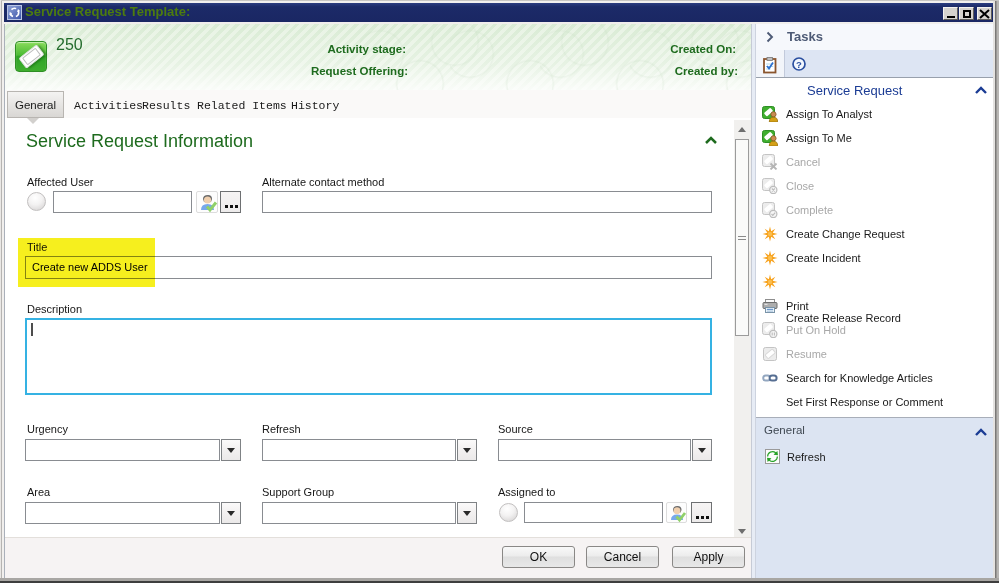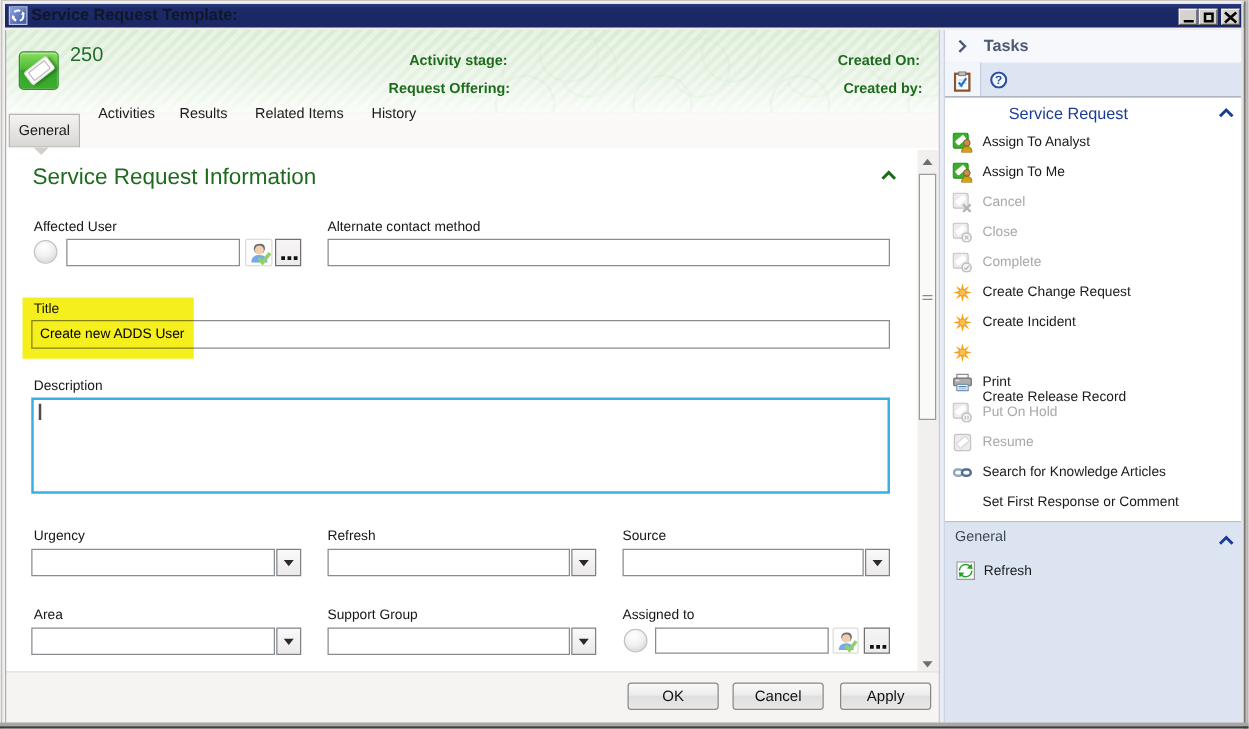--- a/index.html
+++ b/index.html
@@ -3,21 +3,21 @@
 <meta charset="utf-8">
 <style>
   * { margin:0; padding:0; box-sizing:border-box; }
   html,body { width:999px; height:583px; overflow:hidden; }
   body { font-family:"Liberation Sans", sans-serif; position:relative; background:#f0eeec; }
   .abs { position:absolute; }
 
   
   #titlebar { left:3px; top:3px; width:992px; height:19px; background:linear-gradient(#2c3d80 0%,#1c2a68 20%,#1a2763 100%); }
   #titleicon { left:7px; top:5px; width:15px; height:15px; background:linear-gradient(135deg,#8fa3d8,#3d55a8); border:1px solid #b8c4e4; }
-  #titletext { left:25px; top:4px; color:#0f172a; font-weight:bold; font-size:13px; }
+  #titletext { left:25px; top:4px; color:#4d7c0f; font-weight:bold; font-size:13px; }
   .capbtn { top:7px; width:15px; height:13px; background:#d6d3cf; border-top:1px solid #f4f2f0; border-left:1px solid #f4f2f0; border-right:1px solid #5f5d5b; border-bottom:1px solid #5f5d5b; }
 
   
   #gheader { left:3px; top:24px; width:748px; height:66px;
     background:
       linear-gradient(rgba(255,255,255,0) 0%, rgba(255,255,255,0.35) 60%, rgba(255,255,255,0.85) 100%),
       repeating-linear-gradient(135deg,#e8f3e4 0 3.5px,#daecd5 3.5px 7px);
   }
   #gmesh { left:360px; top:24px; width:391px; height:66px; opacity:.33;
     background:
@@ -35,21 +35,21 @@
     border:1px solid #bdbdbd; border-radius:1px; }
   #num250 { left:56px; top:36px; font-size:16px; color:#226b2b; }
   .glabel { position:absolute; font-size:11.5px; font-weight:bold; color:#1e6b1e; text-align:right; }
 
   
   #tabstrip { left:3px; top:90px; width:748px; height:28px; background:#faf9f8; }
   #tabGeneral { left:7px; top:91px; width:57px; height:27px; background:linear-gradient(#f4f3f2,#d9d7d4);
     border:1px solid #b8b5b1; text-align:center; line-height:26px; font-size:11.5px; color:#1a1a1a; }
   #tabnotch { left:27px; top:118px; z-index:3; width:0; height:0;
     border-left:6px solid transparent; border-right:6px solid transparent; border-top:6px solid #d2d0cd; }
-  .tab { position:absolute; top:78px; height:27px; line-height:26px; font-size:11.5px; color:#1a1a1a; text-align:right; }
+  .tab { position:absolute; top:93px; height:27px; line-height:26px; font-size:11.5px; color:#1a1a1a; text-align:center;font-family:Liberation Mono, monospace; }
 
   
   #form { left:3px; top:118px; width:748px; height:419px; background:#fff; }
   .lbl { position:absolute; font-size:11px; color:#161616; }
   .tbox { position:absolute; height:22px; background:#fff; border:1px solid #898c91; }
   .ball { position:absolute; width:19px; height:19px; border-radius:50%;
     background:radial-gradient(circle at 42% 28%, #ffffff 0%, #f3f2f2 45%, #dddbdb 80%, #d2d0d0 100%);
     border:1px solid #c2c0c0; }
   .personbtn { position:absolute; width:22px; height:22px; border:1px solid #dcdcdc; border-radius:2px;
     background:#fdfdfd; }

